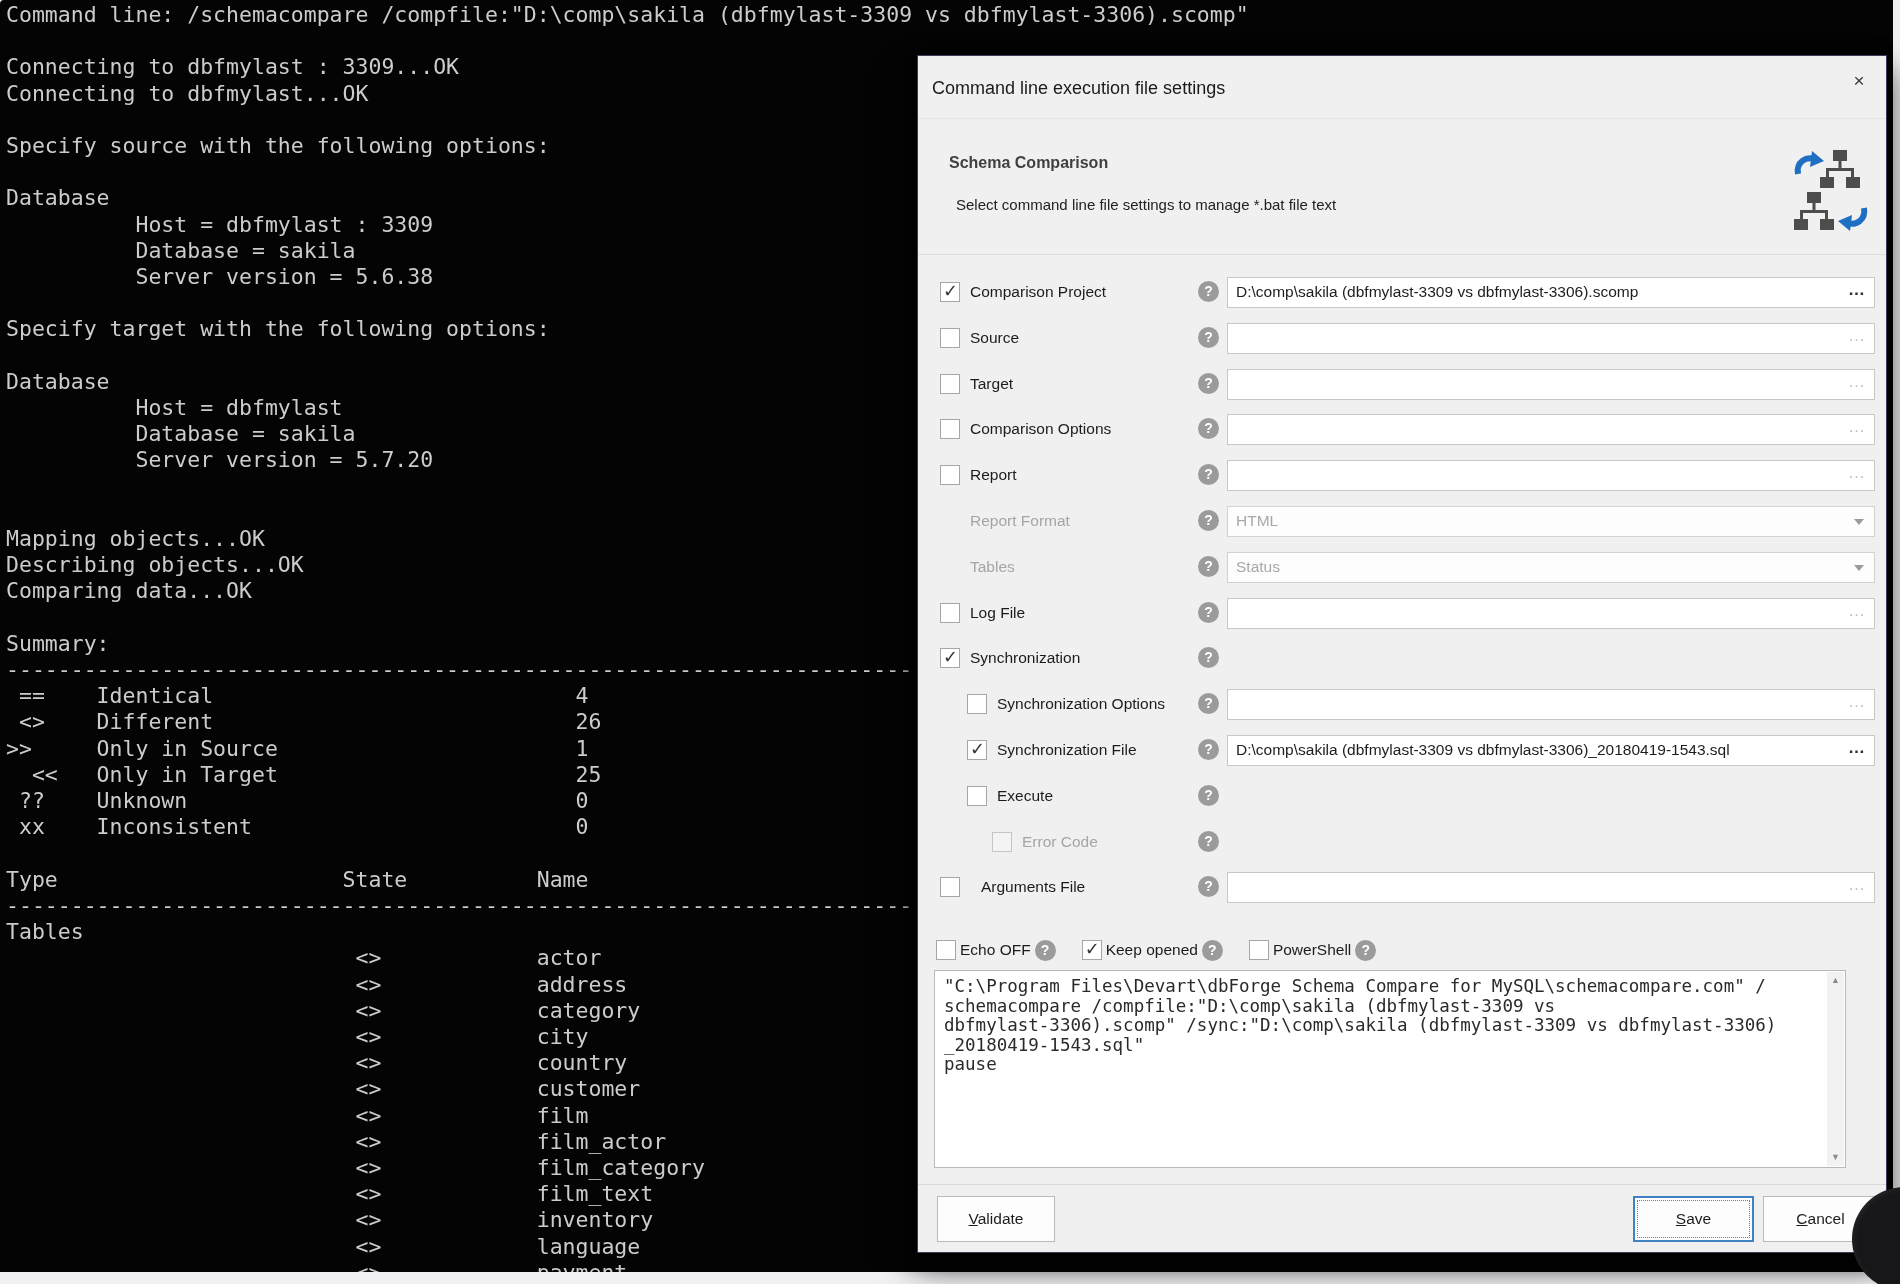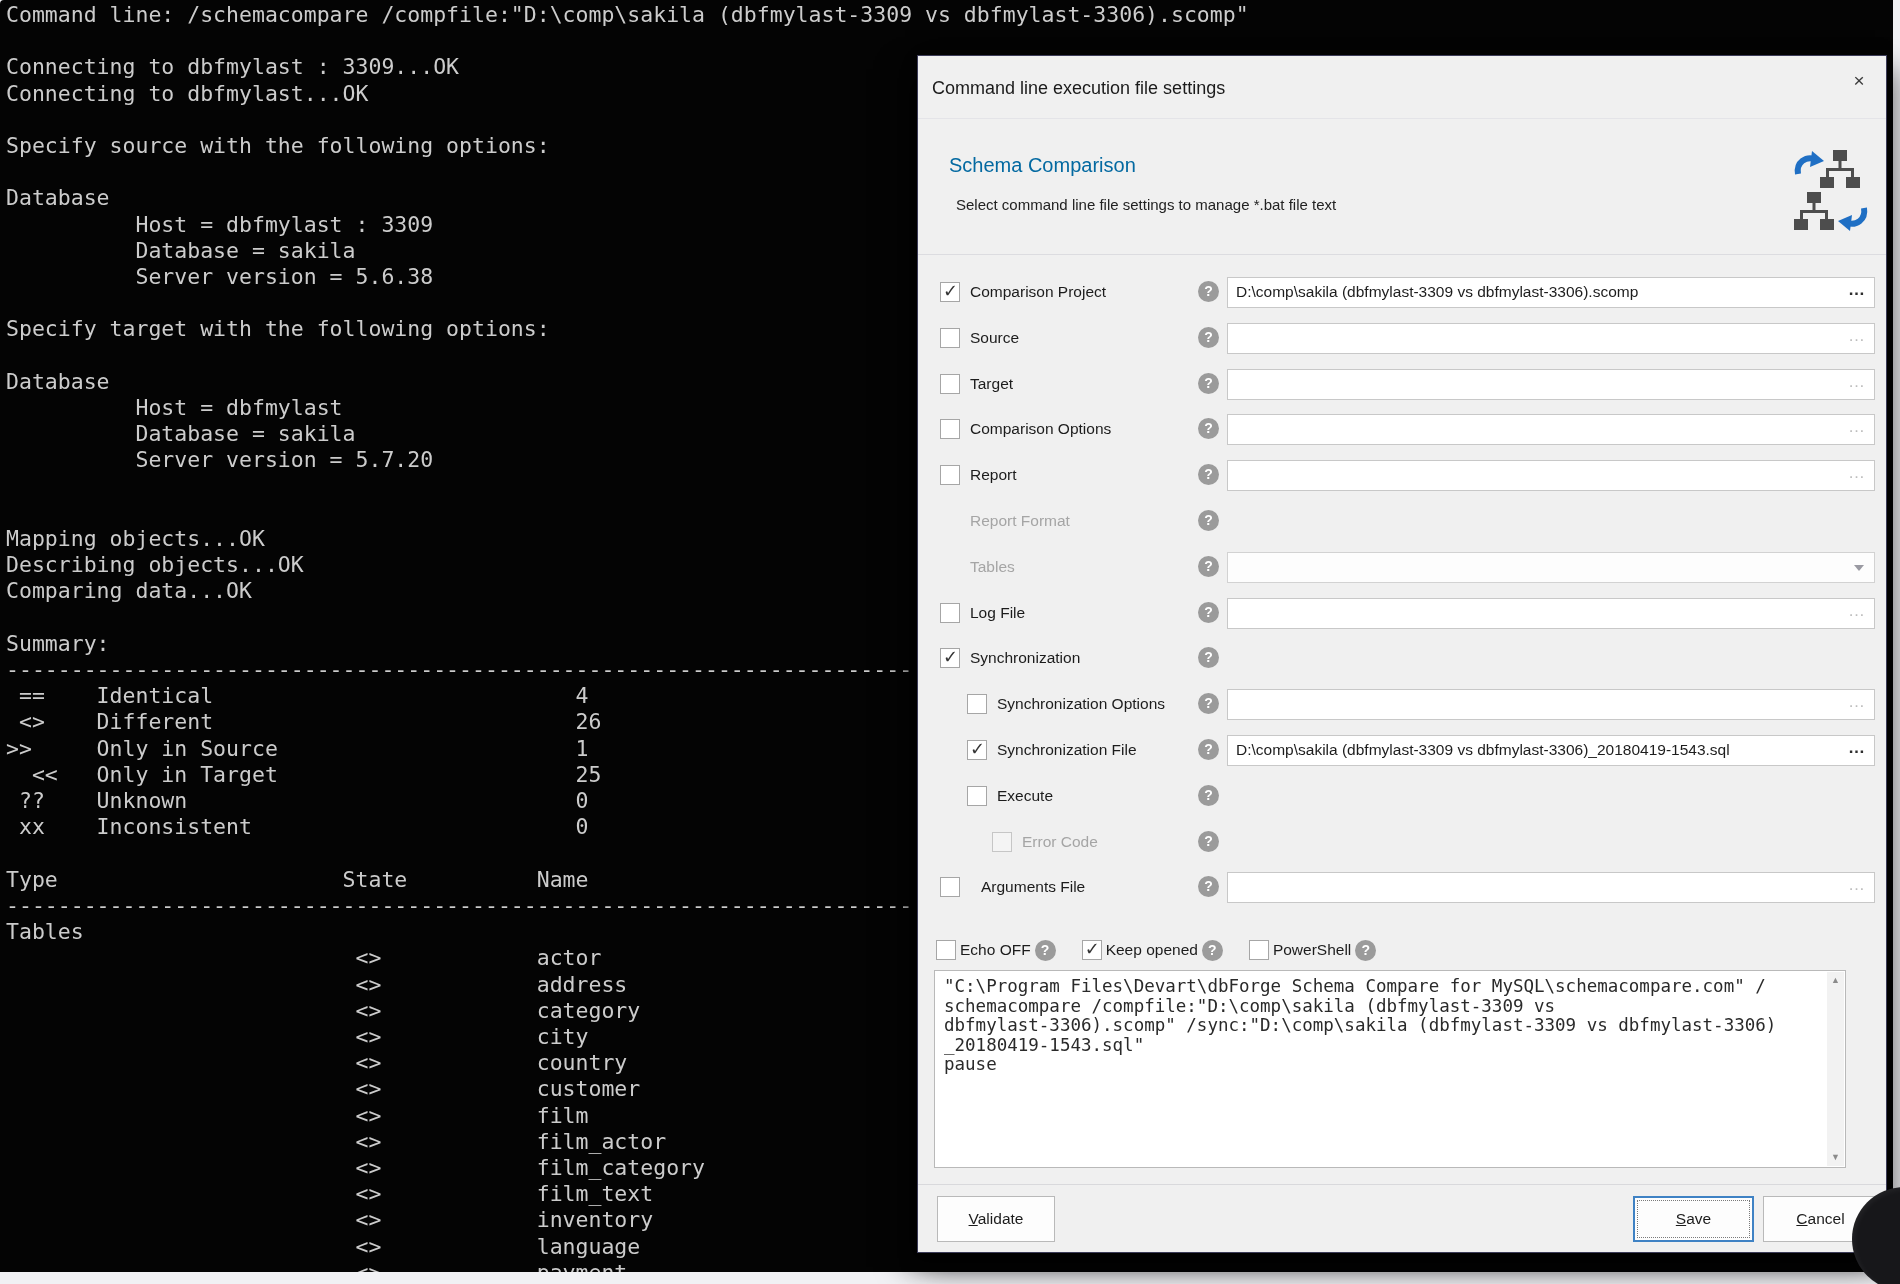--- a/index.html
+++ b/index.html
@@ -26,21 +26,21 @@
     box-shadow:-12px 14px 26px rgba(0,0,0,.55), 12px 14px 26px rgba(0,0,0,.4);
   }
   .dlg-title{
     position:absolute;left:14px;top:22px;font-size:18px;color:#1b1b1b;
   }
   .dlg-close{
     position:absolute;right:14px;top:12px;width:26px;height:26px;
     font-size:19px;color:#3c3c3c;text-align:center;line-height:26px;cursor:default;
   }
   .hdr-line{position:absolute;left:0;right:0;top:62px;height:1px;background:#e4e4e8;}
-  .hdr-product{position:absolute;left:31px;top:98px;font-size:20px;font-weight:normal;color:#0369a1;}
+  .hdr-product{position:absolute;left:31px;top:98px;font-size:16px;font-weight:bold;color:#404040;}
   .hdr-sub{position:absolute;left:38px;top:140px;font-size:15px;color:#222;}
   .hdr-icon{position:absolute;right:16px;top:92px;width:78px;height:86px;}
   .hdr-div2{position:absolute;left:0;right:0;top:198px;height:1px;background:#dcdce0;}
   
   .rows{position:absolute;left:0;right:0;top:214px;}
   .row{position:relative;height:45.8px;}
   .cb{
     position:absolute;top:12px;width:20px;height:20px;background:#fff;
     border:1px solid #a6a6a6;box-sizing:border-box;
   }
@@ -260,25 +260,30 @@
         <span class="rlabel" style="left: 52px;">Report</span>
         <span class="help">?</span>
         <div class="field">
           <span class="val ph"></span>
           <span class="browse empty">…</span>
         </div>
       </div>
       <div class="row disabled">
         <span class="rlabel" style="left: 52px;">Report Format</span>
         <span class="help">?</span>
+        <div class="field dis">
+          <span class="val ph">HTML</span>
+          <span class="darr"></span>
+        </div>
       </div>
       <div class="row disabled">
         <span class="rlabel" style="left: 52px;">Tables</span>
         <span class="help">?</span>
         <div class="field dis">
+          <span class="val ph">Status</span>
           <span class="darr"></span>
         </div>
       </div>
       <div class="row">
         <span class="cb" style="left: 22px;"></span>
         <span class="rlabel" style="left: 52px;">Log File</span>
         <span class="help">?</span>
         <div class="field">
           <span class="val ph"></span>
           <span class="browse empty">…</span>

